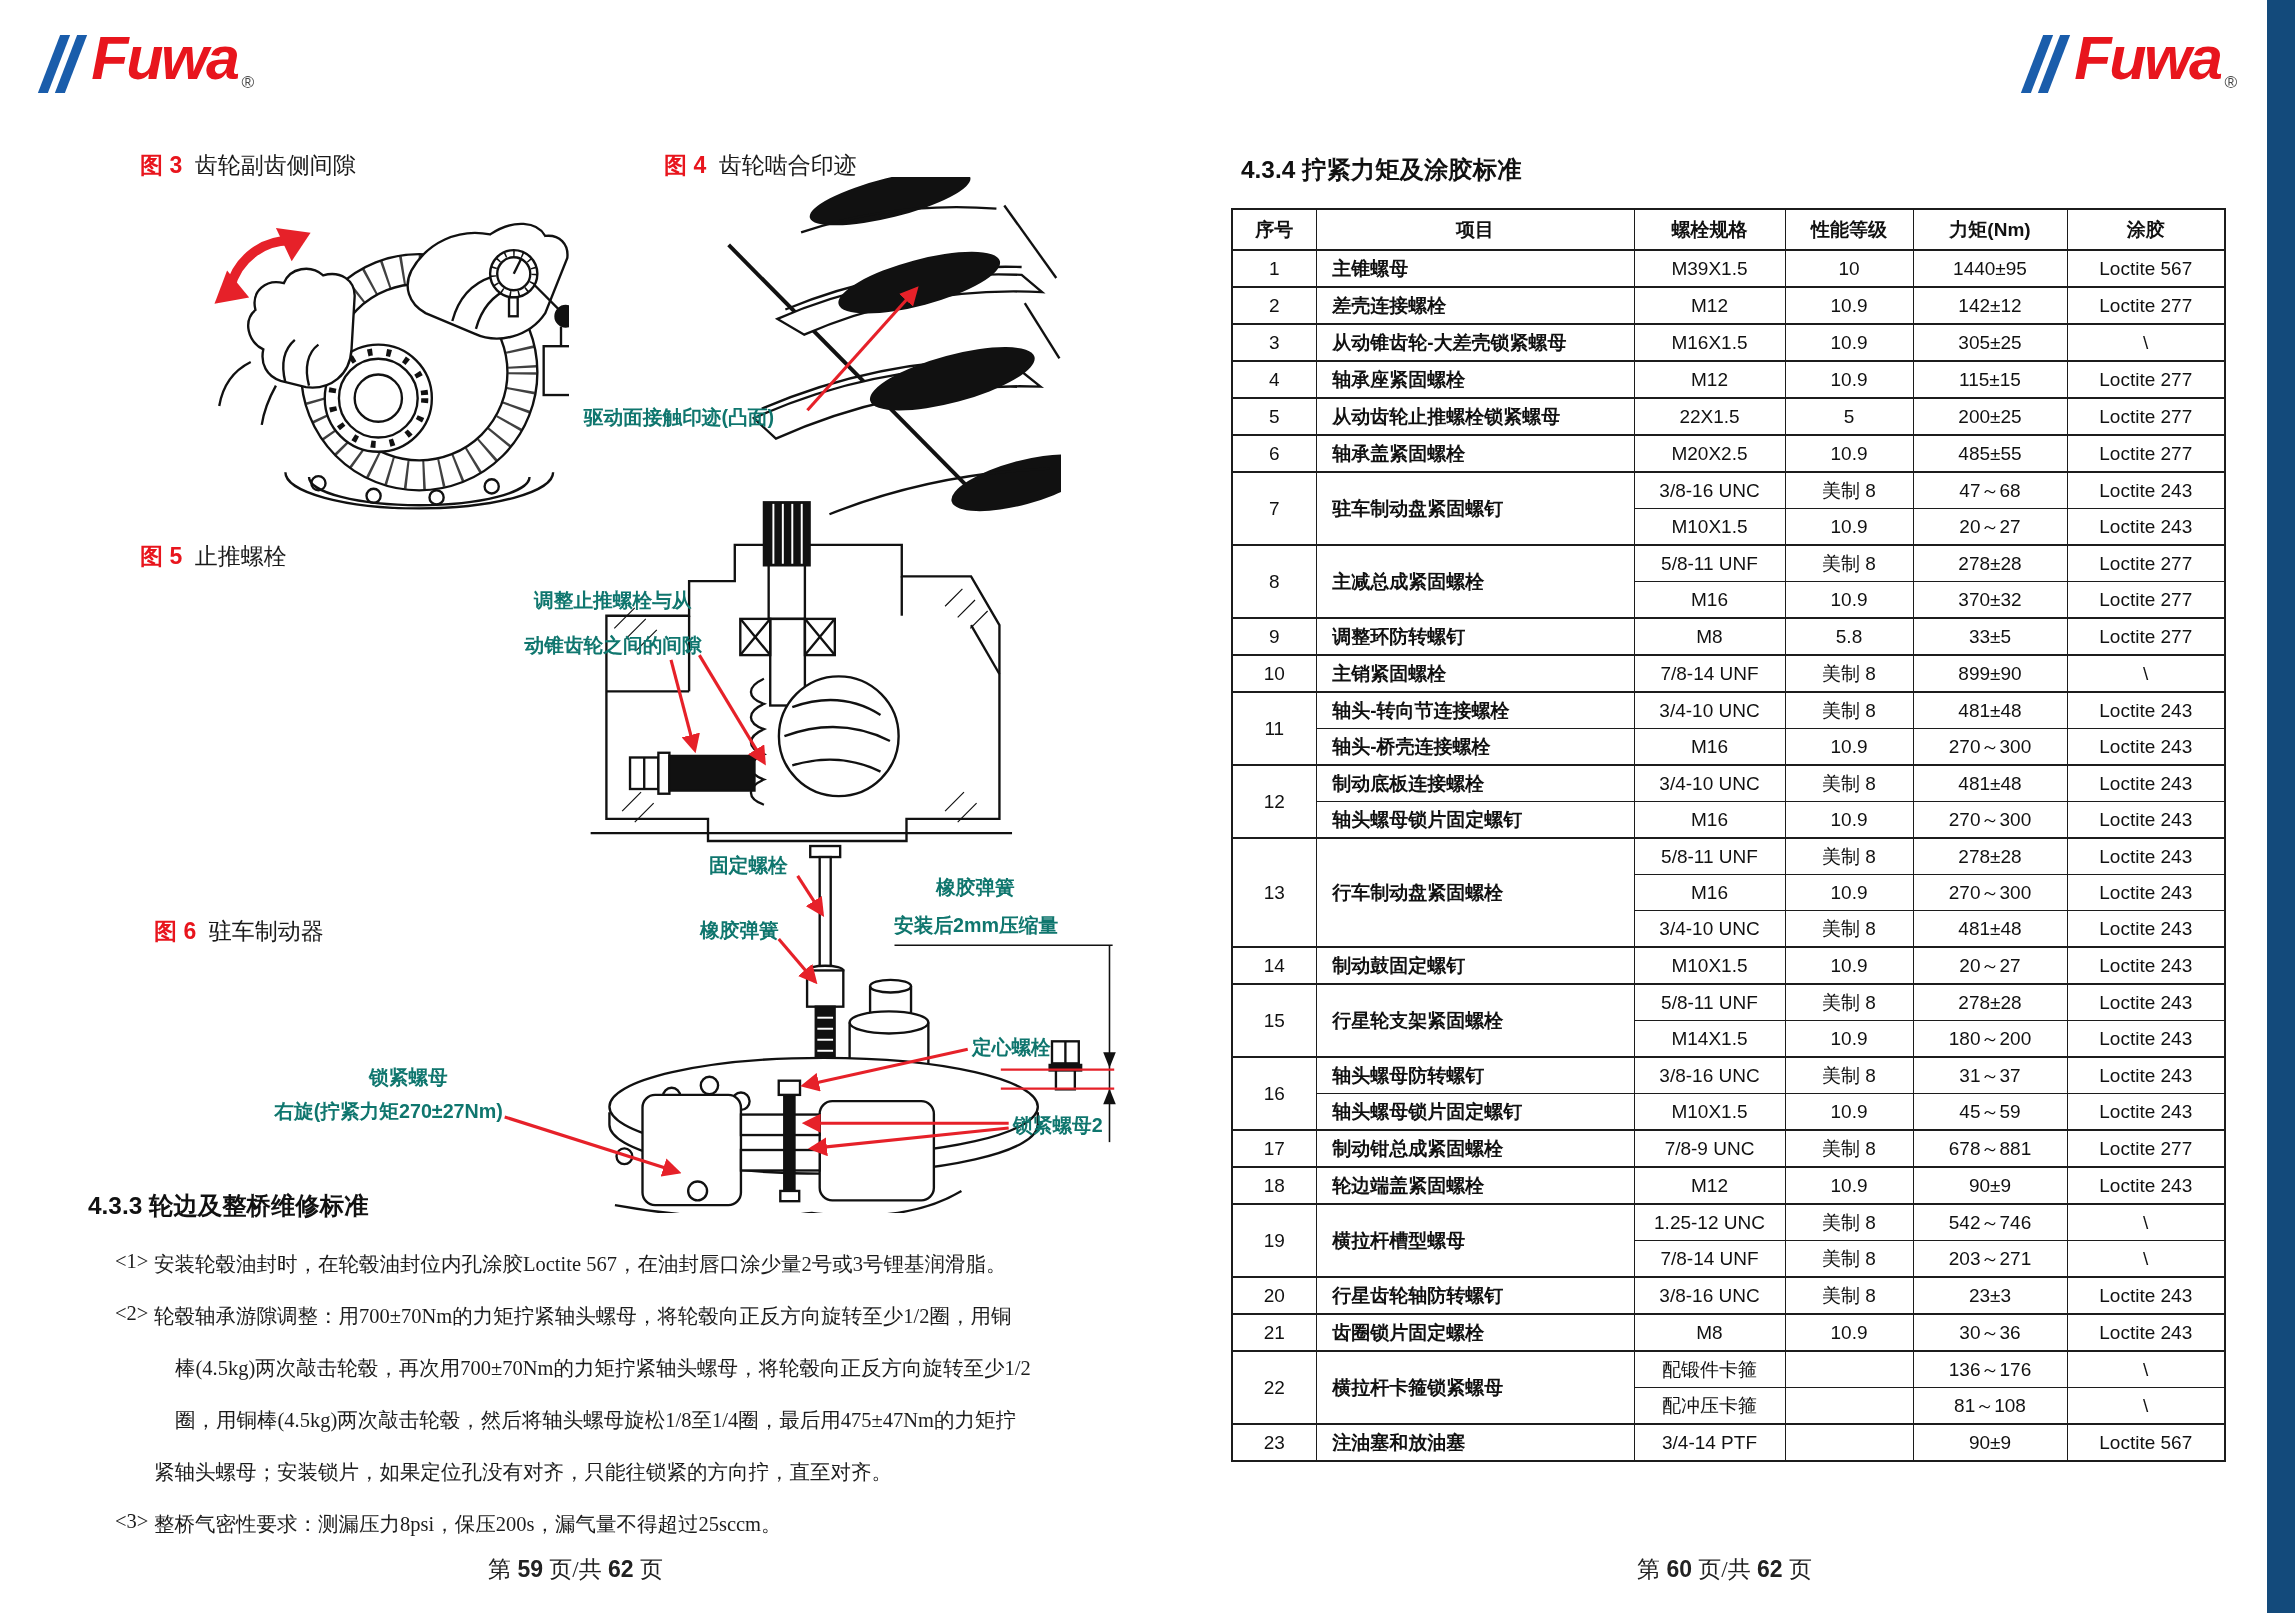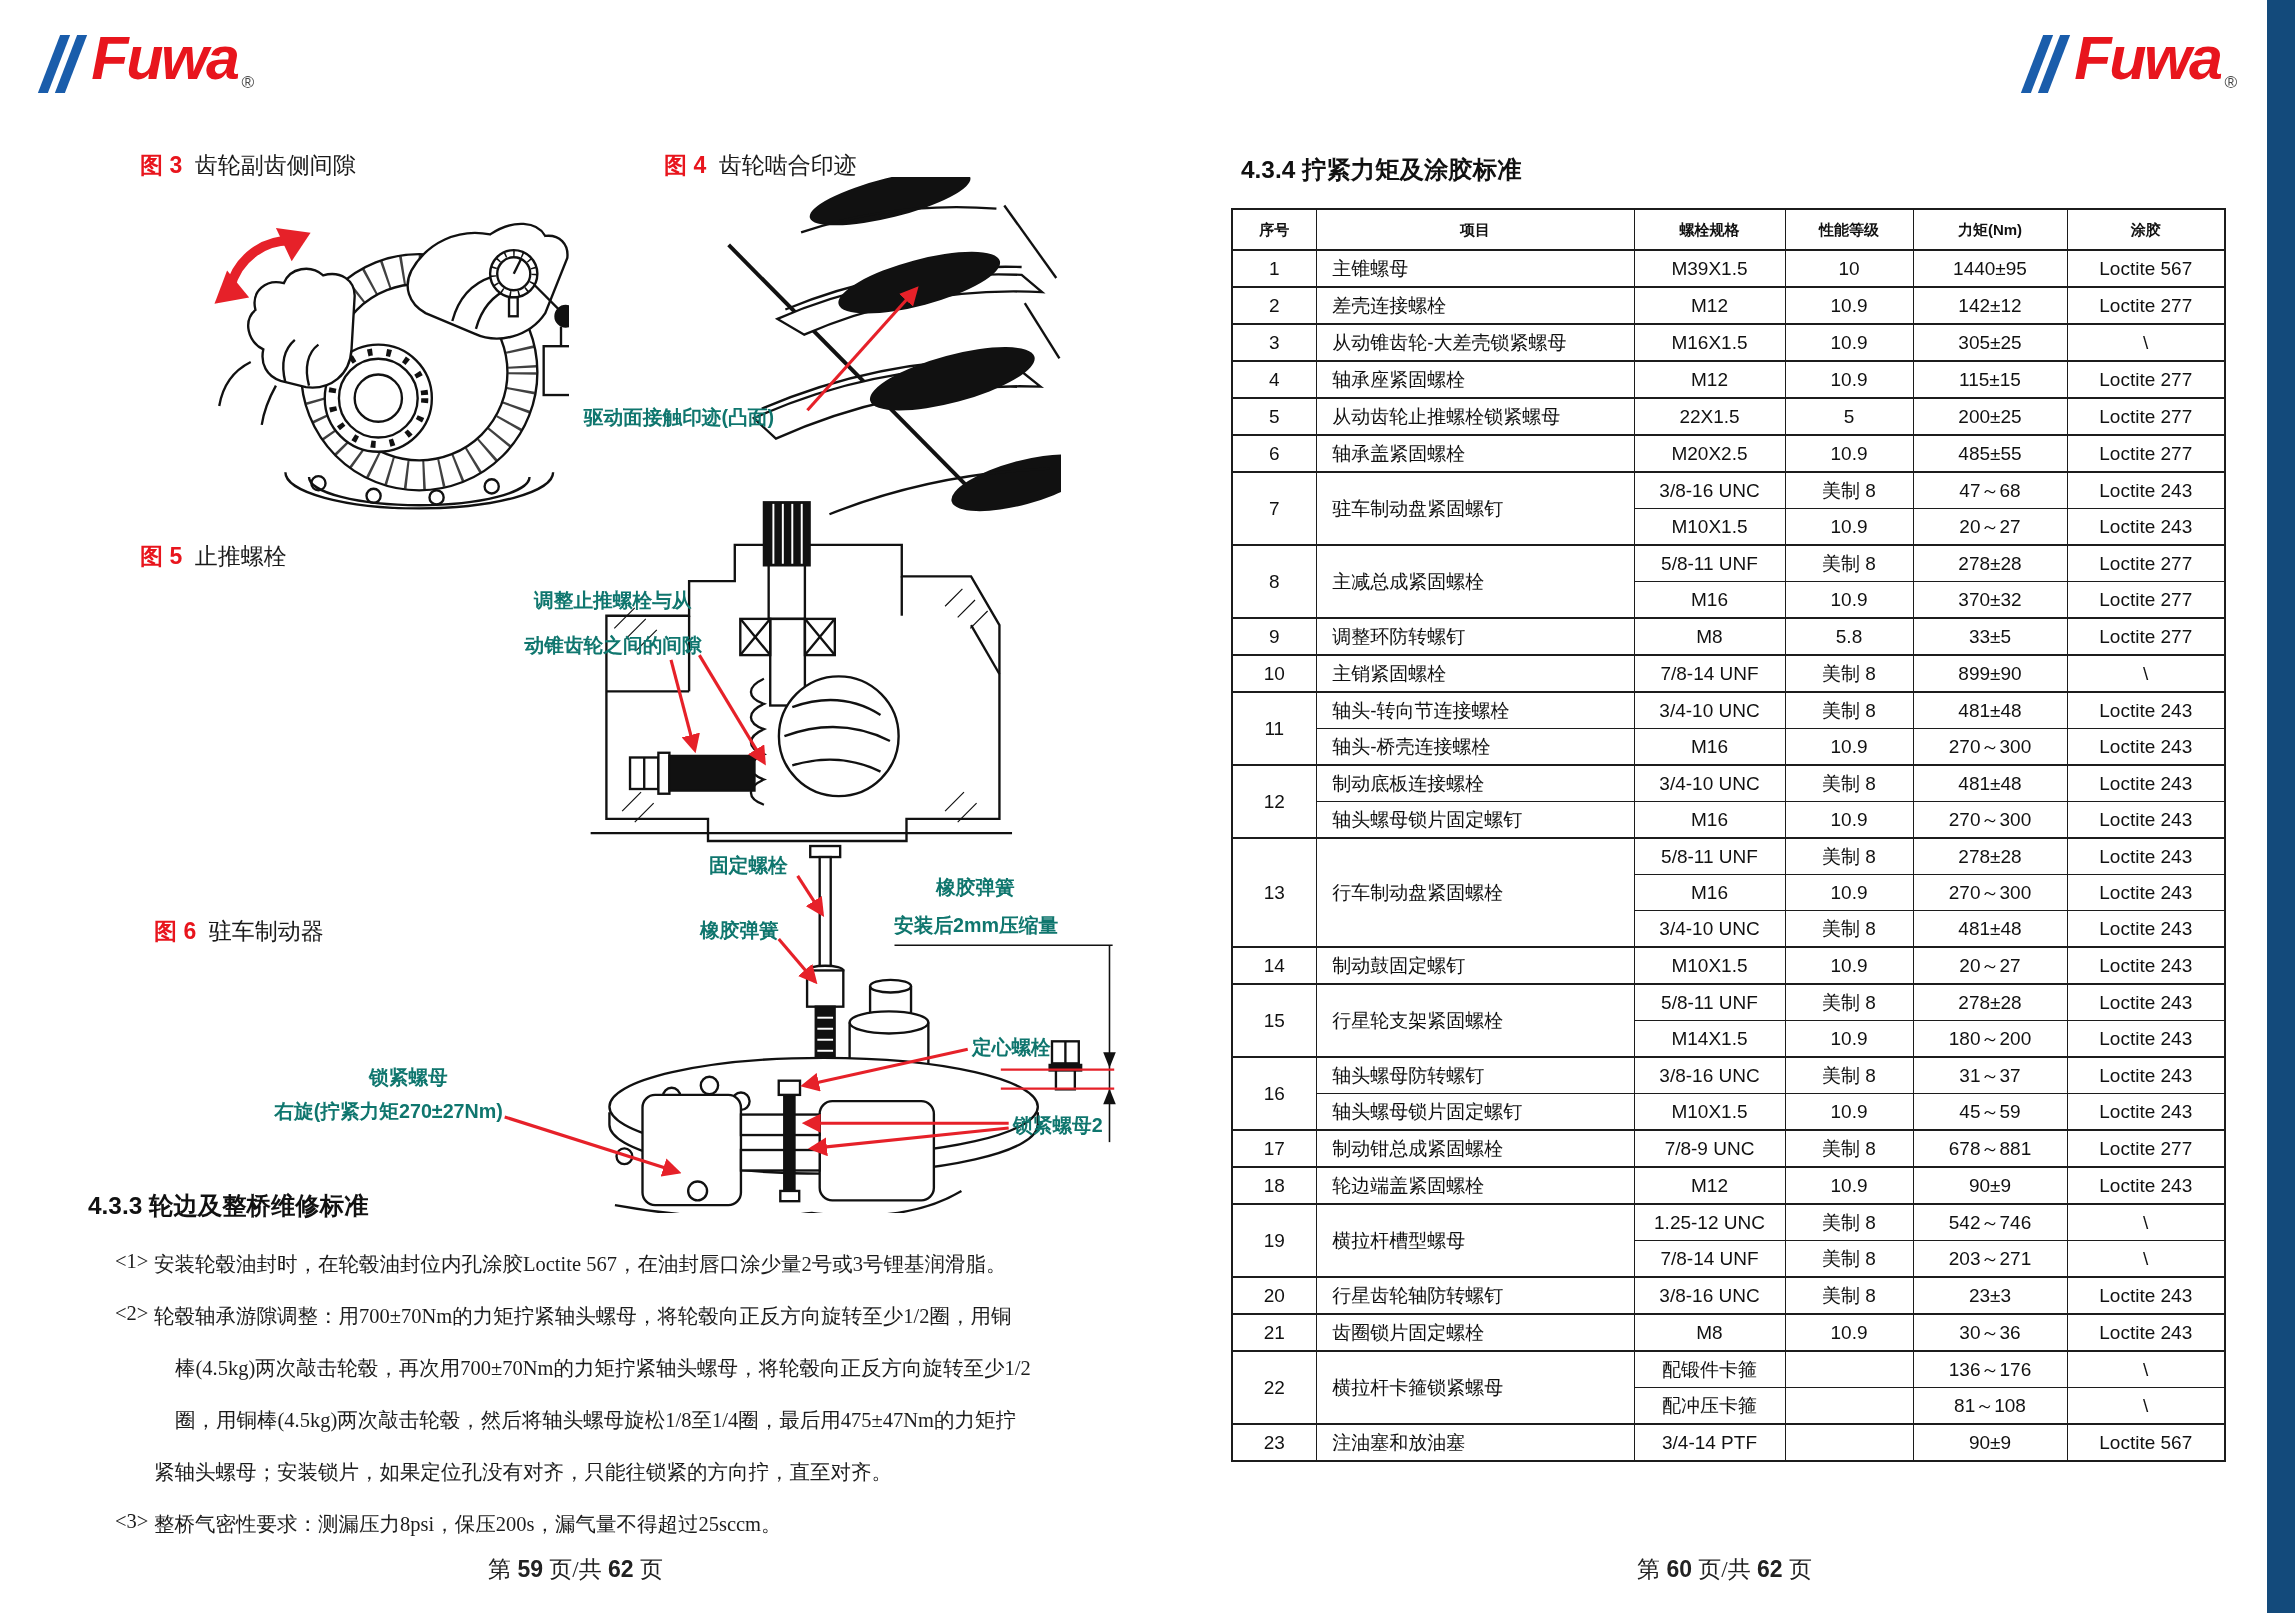--- a/index.html
+++ b/index.html
@@ -30,22 +30,22 @@
   .para{position:absolute;font-family:"Liberation Serif",serif;font-size:20.5px;color:#1c1c1c;white-space:nowrap;}
   .para-marker{position:absolute;font-family:"Liberation Serif",serif;font-size:20.5px;color:#1c1c1c;}
 
   
   .page-footer{position:absolute;width:331px;text-align:center;font-family:"Liberation Serif",serif;font-size:23px;color:#222;}
   .pg-num{font-family:"Liberation Sans",sans-serif;font-weight:bold;margin:0 6.3px;}
 
   
   .torque-table{position:absolute;left:1231px;top:208px;border-collapse:collapse;table-layout:fixed;width:991px;background:#fff;border:2.4px solid #1c1c1c;}
   .torque-table th,.torque-table td{border:1.6px solid #1c1c1c;text-align:center;vertical-align:middle;padding:0;font-size:19px;color:#111;height:35px;line-height:1.15;}
-  .torque-table th{height:39px;font-size:15px;font-weight:bold;}
-  .torque-table td.item{text-align:left;padding-left:15.8px;}
+  .torque-table th{height:39px;font-size:19px;font-weight:bold;}
+  .torque-table td.item{text-align:left;padding-left:15.8px;font-weight:bold;}
   .torque-table tr.group-start td{border-top:2.4px solid #1c1c1c;}
   .torque-table tr.sub-row td{border-top:1.2px solid #2e2e2e;}
 
   .rp-heading{position:absolute;left:1241px;top:154px;font-size:24.4px;font-weight:bold;color:#111;white-space:nowrap;}
 
   svg{display:block;}
 </style>
 </head>
 <body>
 

